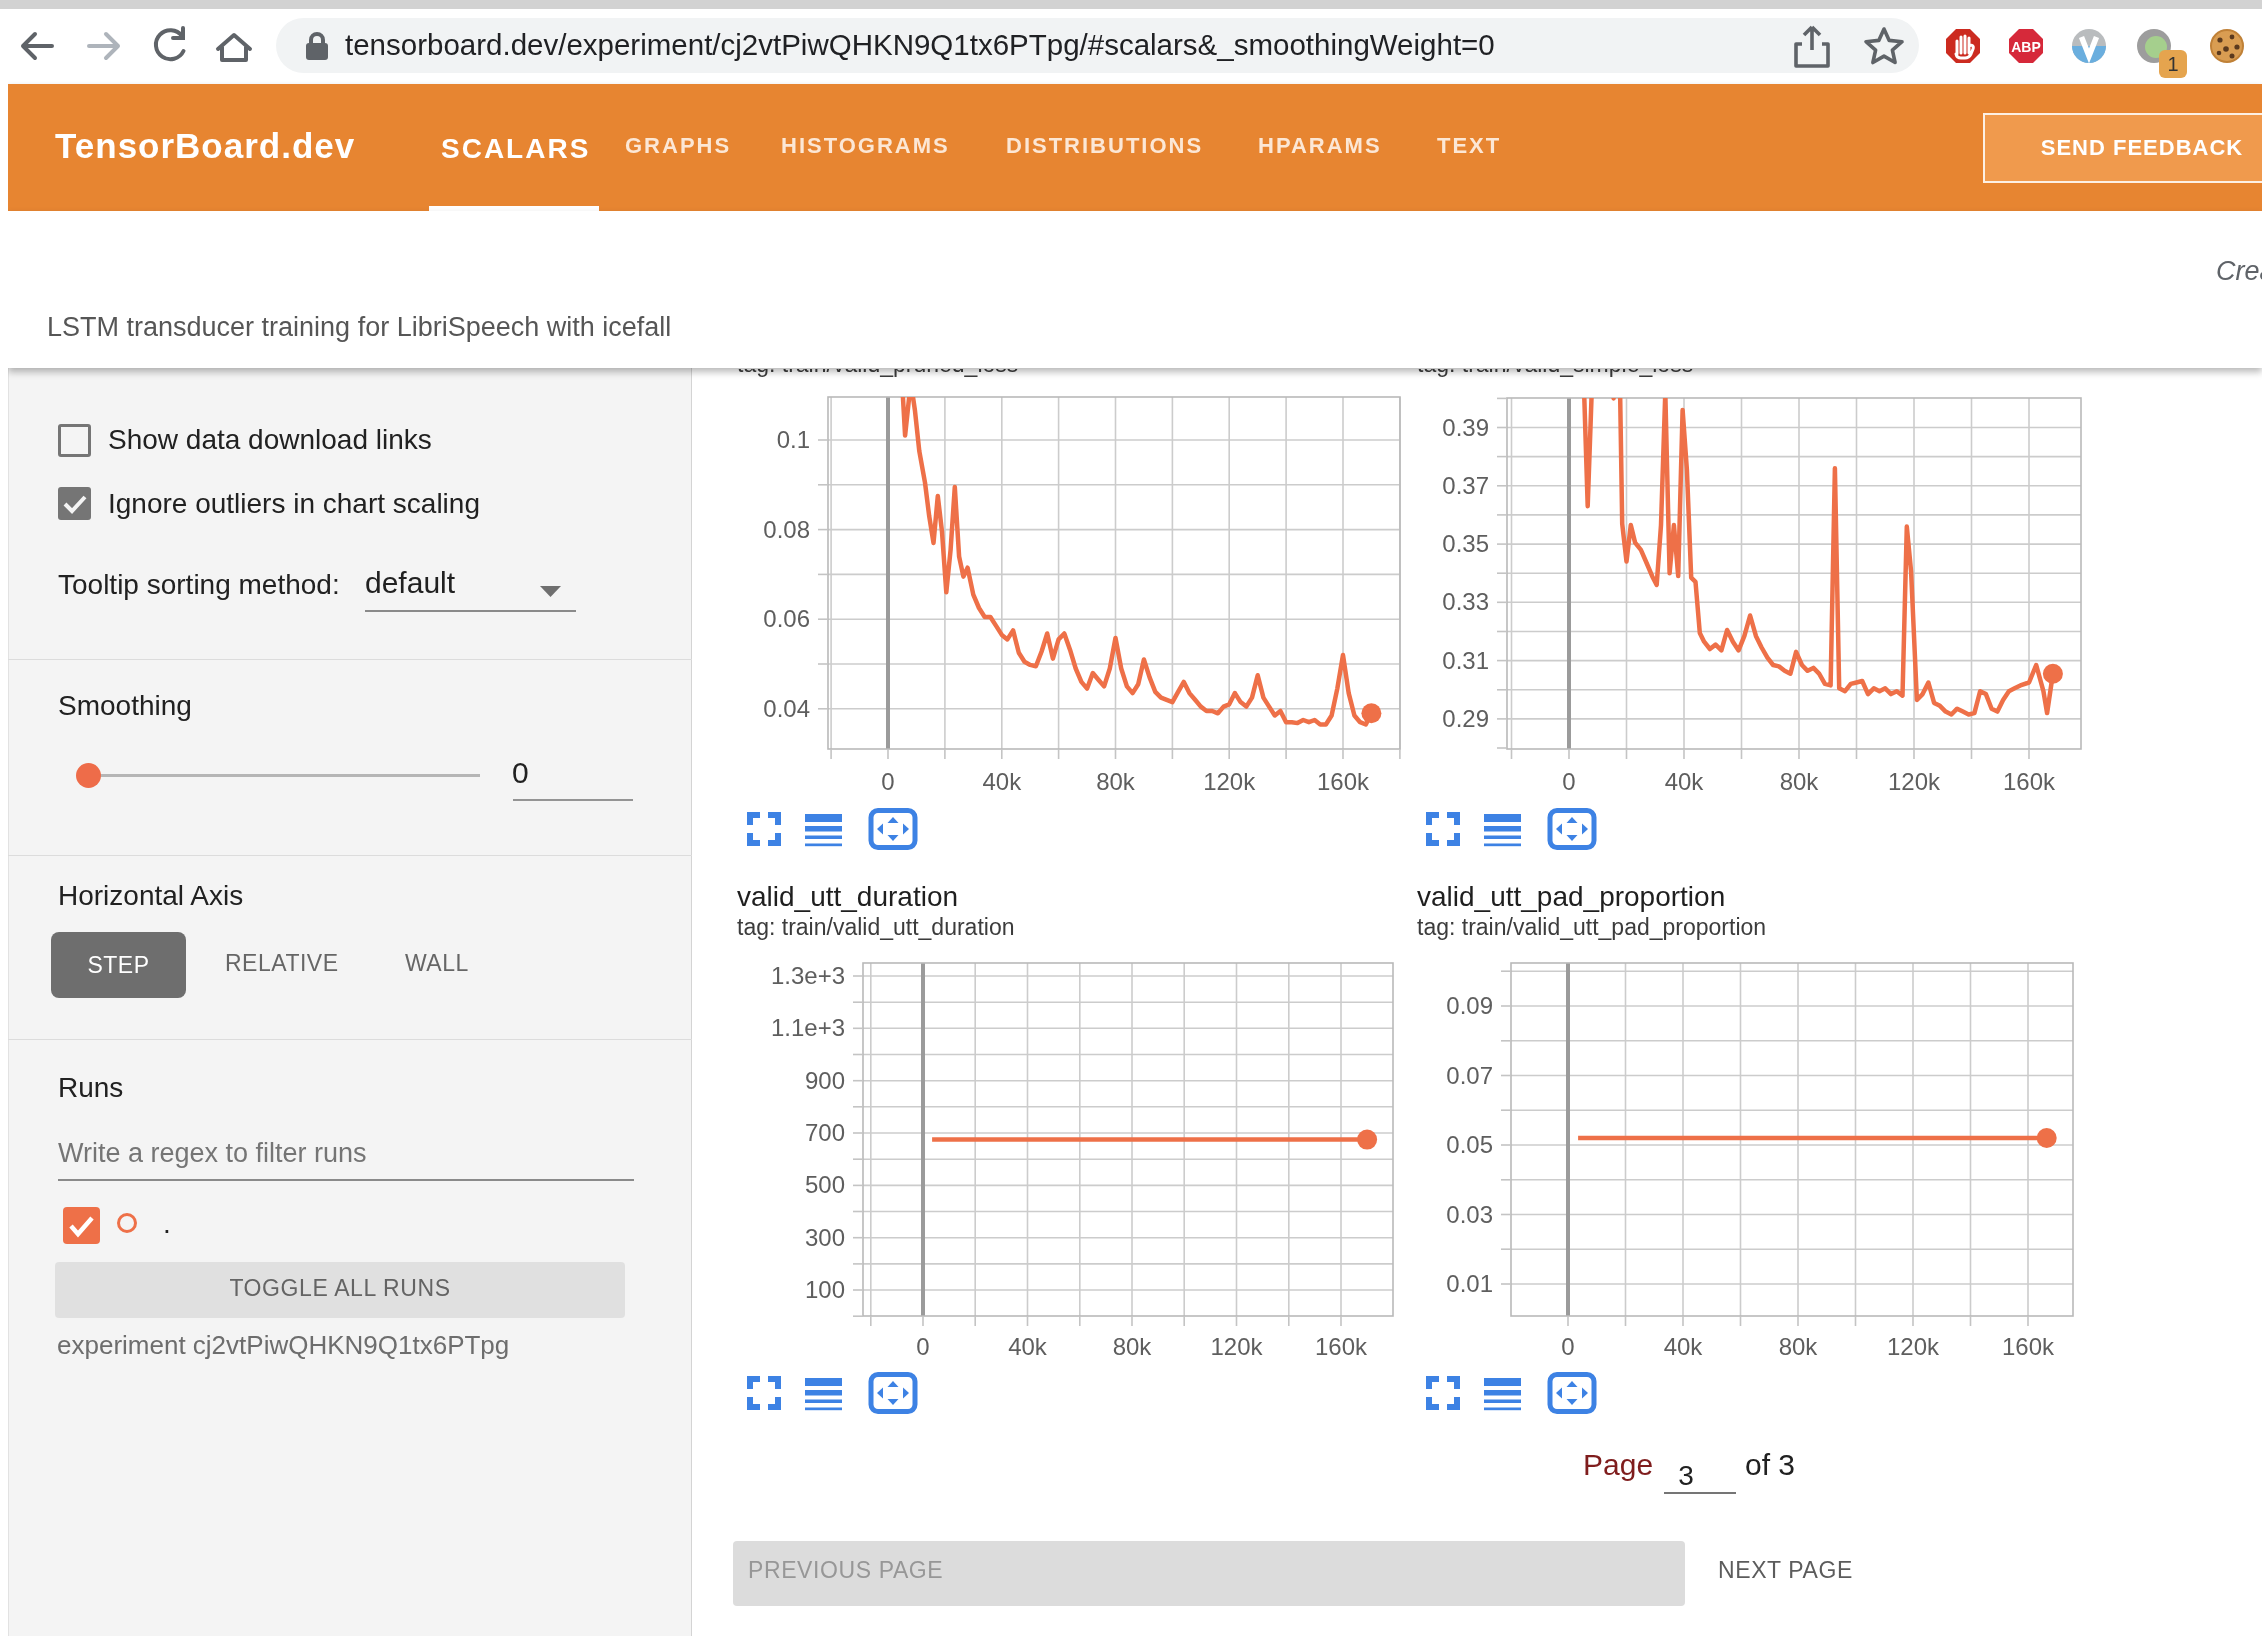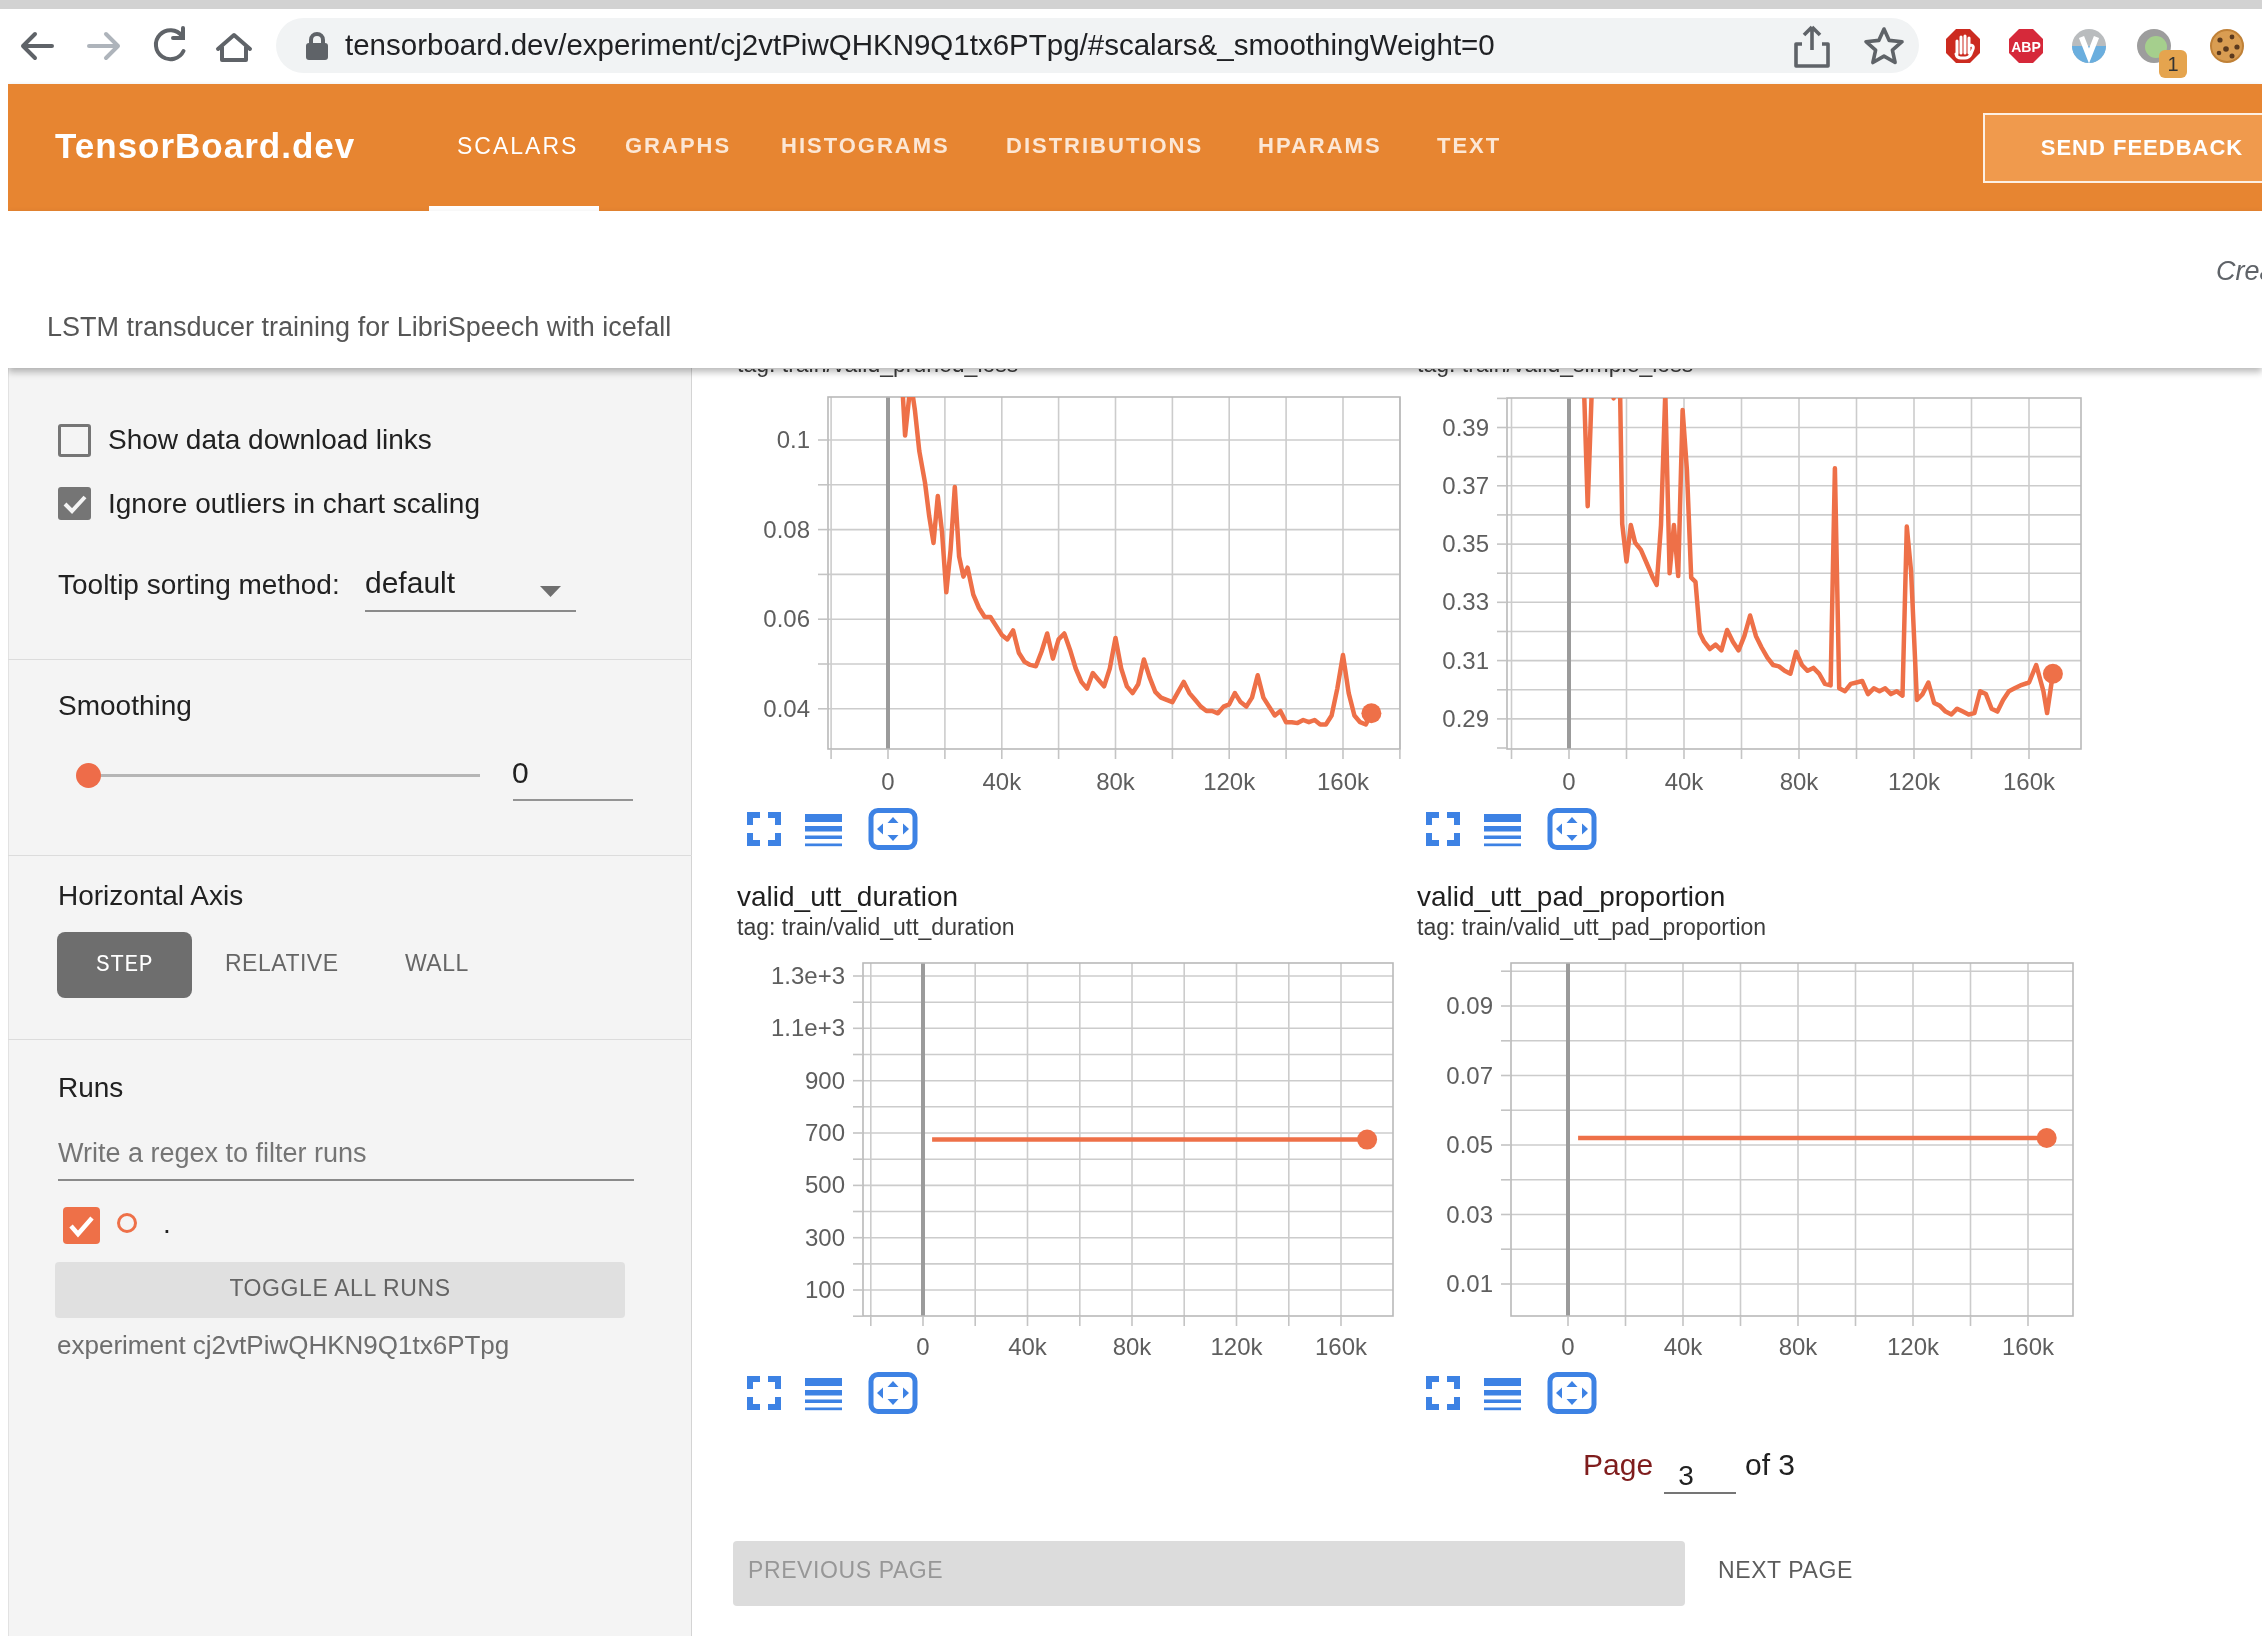--- a/index.html
+++ b/index.html
@@ -69,21 +69,21 @@
       <circle cx="22" cy="8" r="2.4" fill="#5b3a1e"></circle>
     <circle cx="27" cy="18" r="2.6" fill="#5b3a1e"></circle>
       <circle cx="16" cy="20" r="2.8" fill="#5b3a1e"></circle>
     <circle cx="9" cy="24" r="2.3" fill="#5b3a1e"></circle>
       <circle cx="22" cy="27" r="2.5" fill="#5b3a1e"></circle>
   </g>
 </svg>
 
 <div class="abs" style="left:8px;top:84px;width:2254px;height:127px;background:#e78531;box-shadow:0 4px 7px rgba(0,0,0,0.32);"></div>
 <div class="abs" style="left:55px;top:126px;font-size:35px;font-weight:bold;color:#fff;letter-spacing:1px;">TensorBoard.dev</div>
-<div class="abs" style="left:457px;top:133px;font-size:23px;font-weight:normal;color:#fff;letter-spacing:2px;">SCALARS</div>
+<div class="abs" style="left:441px;top:133px;font-size:28px;font-weight:bold;color:#fff;letter-spacing:2px;">SCALARS</div>
 <div class="abs" style="left:625px;top:133px;font-size:22px;font-weight:bold;color:rgba(255,246,238,0.87);letter-spacing:2px;">GRAPHS</div>
 <div class="abs" style="left:781px;top:133px;font-size:22px;font-weight:bold;color:rgba(255,246,238,0.87);letter-spacing:2px;">HISTOGRAMS</div>
 <div class="abs" style="left:1006px;top:133px;font-size:22px;font-weight:bold;color:rgba(255,246,238,0.87);letter-spacing:2px;">DISTRIBUTIONS</div>
 <div class="abs" style="left:1258px;top:133px;font-size:22px;font-weight:bold;color:rgba(255,246,238,0.87);letter-spacing:2px;">HPARAMS</div>
 <div class="abs" style="left:1437px;top:133px;font-size:22px;font-weight:bold;color:rgba(255,246,238,0.87);letter-spacing:2px;">TEXT</div>
 <div class="abs" style="left:429px;top:206px;width:170px;height:5px;background:#fff;"></div>
 <div class="abs" style="left:1983px;top:113px;width:318px;height:70px;background:#f09a4d;border:2px solid rgba(255,255,255,0.85);border-radius:0;color:#fff;font-size:22px;font-weight:bold;letter-spacing:1px;text-align:center;line-height:66px;">SEND FEEDBACK</div>
 
 <div class="abs" style="left:8px;top:211px;width:2254px;height:157px;background:#fff;box-shadow:0 4px 7px rgba(0,0,0,0.28);z-index:3;"></div>
 <div class="abs" style="left:47px;top:312px;font-size:27px;color:#565656;z-index:4;">LSTM transducer training for LibriSpeech with icefall</div>
@@ -107,21 +107,21 @@
     <path d="M 0 0 H 21 L 10.5 11 Z" fill="#6f6f6f"></path>
   </svg>
 <div class="abs" style="left:8px;top:659px;width:684px;height:1px;background:#dcdcdc;"></div>
 <div class="abs" style="left:58px;top:690px;font-size:28px;color:#212121;text-align:right;">Smoothing</div>
 <div class="abs" style="left:86px;top:774px;width:394px;height:3px;background:#b5b5b5;"></div>
 <div class="abs" style="left:76px;top:763px;width:25px;height:25px;border-radius:50%;background:#ee6c49;"></div>
 <div class="abs" style="left:512px;top:756px;font-size:30px;color:#212121;">0</div>
 <div class="abs" style="left:513px;top:799px;width:120px;height:2px;background:#949494;"></div>
 <div class="abs" style="left:8px;top:855px;width:684px;height:1px;background:#dcdcdc;"></div>
 <div class="abs" style="left:58px;top:880px;font-size:28px;color:#212121;">Horizontal Axis</div>
-<div class="abs" style="left:57px;top:932px;width:135px;height:66px;background:#6e6e6e;border-radius:8px;color:#fff;font-size:23px;letter-spacing:0.5px;text-align:center;line-height:66px;font-family:Liberation Mono, monospace;">STEP</div>
+<div class="abs" style="left:51px;top:932px;width:135px;height:66px;background:#6e6e6e;border-radius:8px;color:#fff;font-size:23px;letter-spacing:0.5px;text-align:center;line-height:66px;">STEP</div>
 <div class="abs" style="left:225px;top:950px;font-size:23px;color:#666;letter-spacing:0.5px;">RELATIVE</div>
 <div class="abs" style="left:405px;top:950px;font-size:23px;color:#666;letter-spacing:0.5px;">WALL</div>
 <div class="abs" style="left:8px;top:1039px;width:684px;height:1px;background:#dcdcdc;"></div>
 <div class="abs" style="left:58px;top:1072px;font-size:28px;color:#212121;">Runs</div>
 <div class="abs" style="left:58px;top:1138px;font-size:27px;color:#757575;">Write a regex to filter runs</div>
 <div class="abs" style="left:58px;top:1179px;width:576px;height:2px;background:#8a8a8a;"></div>
 <div class="abs" style="left:63px;top:1207px;width:37px;height:37px;background:#ee7048;border-radius:4px;"></div>
 <svg class="abs" style="left:63px;top:1207px;" width="37" height="37">
     <path d="M 8 19 l 7 8 l 14 -16" stroke="#fff" stroke-width="4.5" fill="none"></path>
   </svg>

